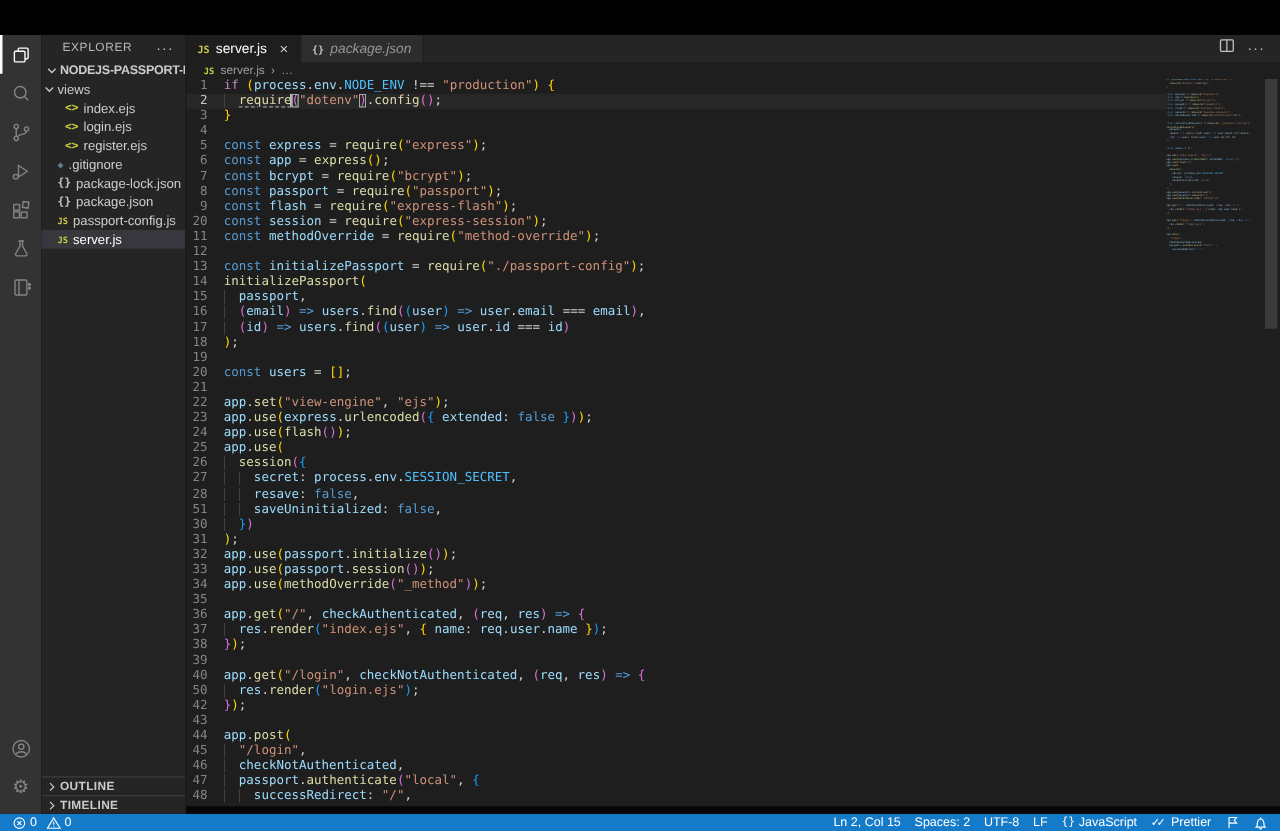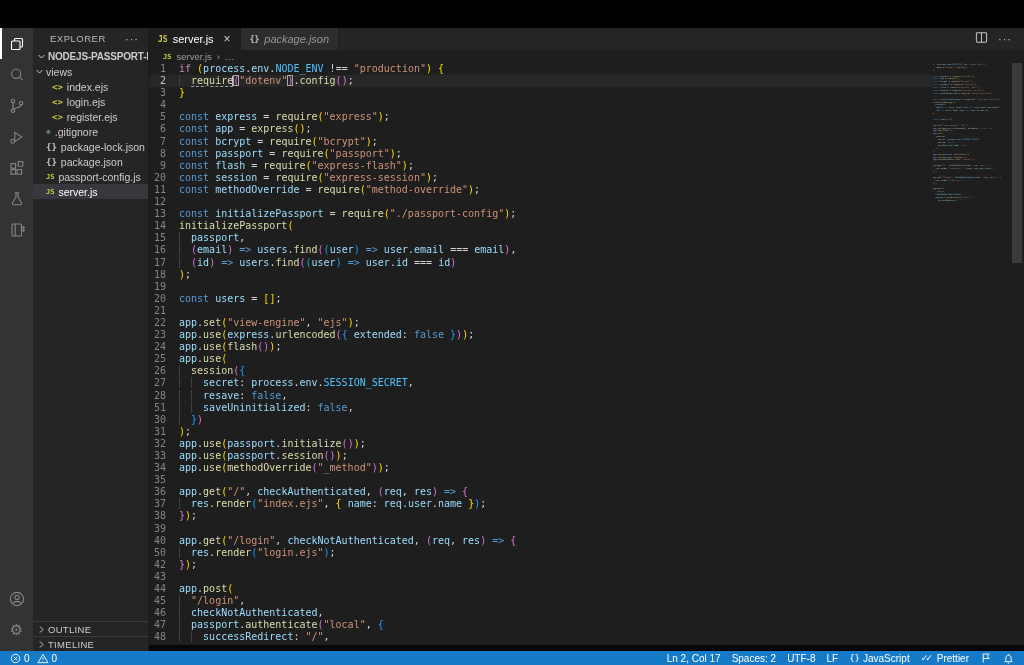--- a/index.html
+++ b/index.html
@@ -24,21 +24,21 @@
   
   .sidebar { width:115px; background:var(--sidebar-bg); position:relative; color:#cccccc; overflow:hidden; flex-shrink:0; }
   .sb-header { height:21px; display:flex; align-items:center; padding:0 9px 0 17px; font-size:9.5px; letter-spacing:.5px; color:#b8b8b8;text-align:right; }
   .sb-header .more { margin-left:auto; color:#cccccc; font-size:11px; letter-spacing:1px; }
   .tree-row { height:15px; display:flex; align-items:center; font-size:10.5px; white-space:nowrap; overflow:hidden; }
   .tree-row.selected { background:var(--selection-bg); color:#fff; }
   .tree-row .chev { display:flex; margin-right:2px; color:#cccccc; flex-shrink:0; }
   .tree-row .fi { flex-shrink:0; margin-right:4px; font-weight:bold; font-family:"DejaVu Sans Mono",monospace; }
   .root-label { font-weight:bold; font-size:10px; letter-spacing:-0.2px; }
   .sb-sections { position:absolute; bottom:0; left:0; right:0; }
-  .sb-section { height:15px; border-top:1px solid rgba(128,128,128,.25); display:flex; align-items:center; font-weight:normal; font-size:9.5px; color:#cccccc; padding-left:4px; letter-spacing:.3px; }
+  .sb-section { height:15px; border-top:1px solid rgba(128,128,128,.25); display:flex; align-items:center; font-weight:bold; font-size:9.5px; color:#cccccc; padding-left:4px; letter-spacing:.3px; }
   .sb-section .chev { display:flex; margin-right:2px; }
 
   
   .editor-col { flex:1; display:flex; flex-direction:column; background:var(--editor-bg); min-width:0; border-left:1px solid #1b1b1b; }
   .tabbar { height:22px; background:var(--tabbar-bg); display:flex; align-items:stretch; }
   .tab { display:flex; align-items:center; padding:0 9px; font-size:11px; gap:5px; border-right:1px solid #1e1e1e; }
   .tab .fi { font-family:"DejaVu Sans Mono",monospace; font-weight:bold; font-size:8px; }
   .tab.active { background:var(--editor-bg); color:var(--tab-active-fg); }
   .tab.inactive { background:var(--tab-inactive-bg); color:var(--tab-inactive-fg); }
   .tab.inactive .tab-label { font-style:italic; }
@@ -371,21 +371,21 @@
           </svg>
         <span>0</span>
         <svg width="12" height="11" viewBox="0 0 13 12" style="margin-left:4px;">
             <path d="M6.5 1.5 L12 10.5 H1 Z"></path>
             <path d="M6.5 4.8 V7.5 M6.5 8.8 V9.4"></path>
           </svg>
         <span>0</span>
       </span>
     </div>
     <div class="status-right">
-      <span class="status-item">Ln 2, Col 17</span>
+      <span class="status-item">Ln 2, Col 15</span>
       <span class="status-item">Spaces: 2</span>
       <span class="status-item">UTF-8</span>
       <span class="status-item">LF</span>
       <span class="status-item">
         <span class="lang-glyph">{}</span>
         <span>JavaScript</span>
       </span>
       <span class="status-item">
         <span class="dcheck">✓✓</span>
         <span>Prettier</span>

